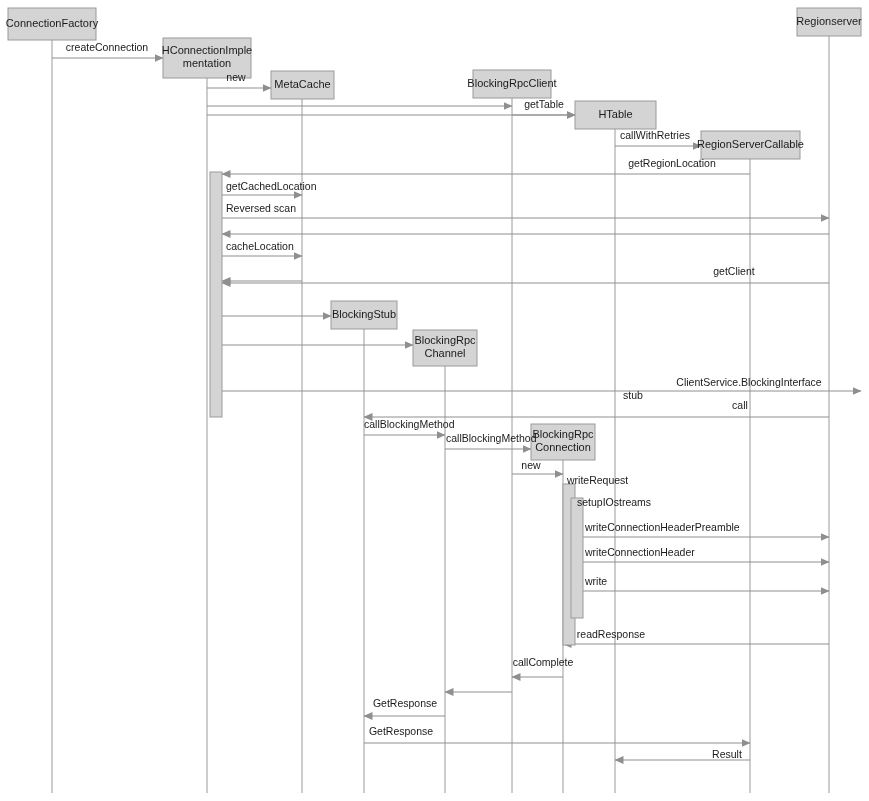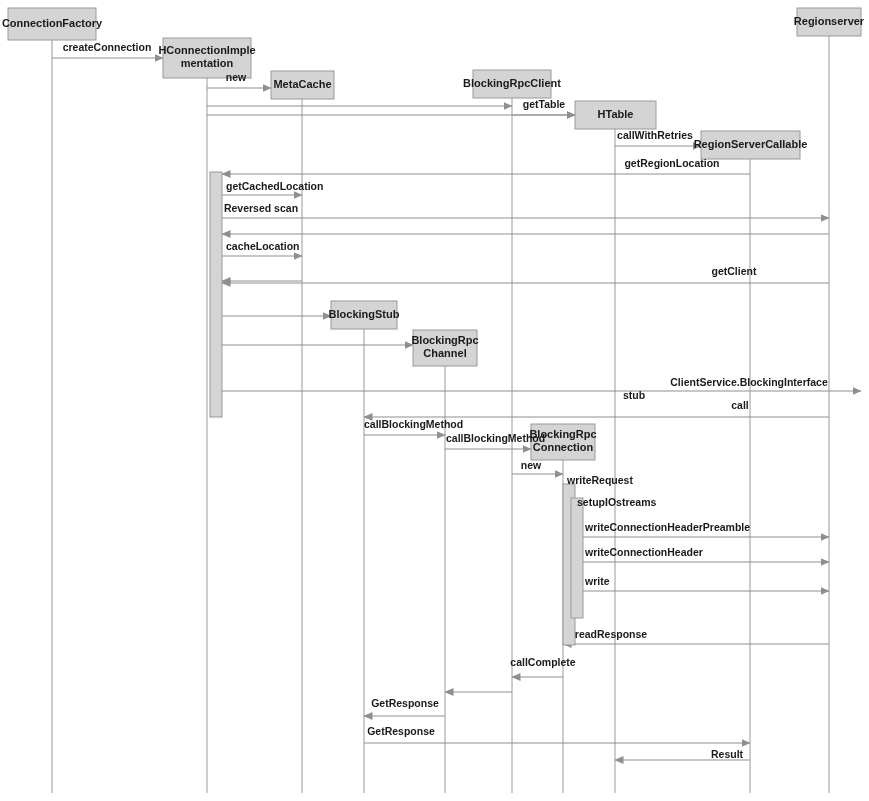--- a/index.html
+++ b/index.html
@@ -10,21 +10,20 @@
   body {
     width: 869px;
     height: 801px;
     font-family: "Liberation Sans", sans-serif;
     overflow: hidden;
   }
   #diagram-root {
     position: relative;
     width: 849px;
     height: 801px;
-    font-weight: bold;
   }
   svg#seq-svg {
     display: block;
     width: 869px;
     height: 801px;
     background: #ffffff;
   }
   .lifeline-line {
     stroke: #9a9a9a;
     stroke-width: 1;

